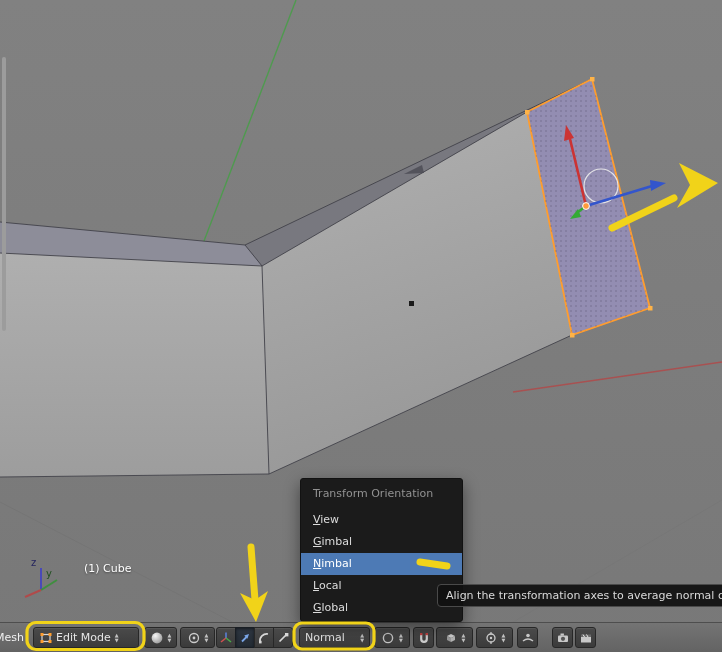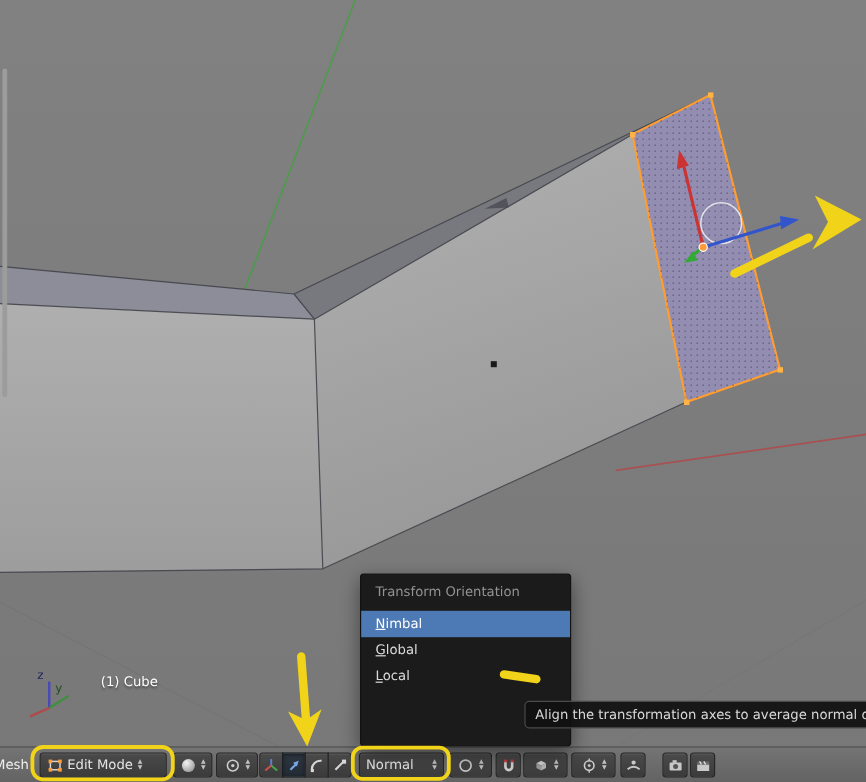--- a/index.html
+++ b/index.html
@@ -5,21 +5,21 @@
   html,body{margin:0;padding:0;background:#555;}
   .app{position:relative;width:722px;height:652px;overflow:hidden;
        font-family:"DejaVu Sans",sans-serif;
        background:linear-gradient(180deg,#818181,#787878);}
   .scene{position:absolute;left:0;top:0;z-index:0;}
   .scroll-strip{position:absolute;left:2px;top:57px;width:4px;height:274px;
        background:#9c9c9c;border-radius:2px;z-index:1;}
   .obj-info{position:absolute;left:84px;top:562px;color:#fff;font-size:11px;
        text-shadow:0 1px 2px rgba(0,0,0,.45);z-index:2;}
   
-  .menu{position:absolute;left:300px;top:478px;width:176px;height:144px;
+  .menu{position:absolute;left:300px;top:478px;width:163px;height:144px;
        background:rgba(24,24,24,.97);border:1px solid #121212;border-radius:3px;
        box-shadow:0 6px 16px rgba(0,0,0,.45);z-index:20;box-sizing:border-box;}
   .menu .title{height:30px;line-height:30px;padding:0 12px;color:#929292;font-size:11px;}
   .menu .item{height:22px;line-height:22px;padding:0 12px;color:#dcdcdc;font-size:11px;cursor:default;}
   .menu .item.hl{background:#4d7ab5;color:#fff;}
   .mkey{text-decoration:underline;}
   
   .tooltip{position:absolute;left:437px;top:584px;width:300px;height:23px;line-height:15px;
        background:rgba(16,16,16,.93);border:1px solid #4a4a4a;border-radius:4px;
        color:#d9d9d9;font-size:11px;padding:3px 8px;white-space:nowrap;overflow:hidden;
@@ -112,23 +112,25 @@
       <text x="46" y="577" font-size="10" fill="#1f4f1f">y</text>
     </g>
   </svg>
 
   <div class="scroll-strip"></div>
 
   <div class="obj-info">(1) Cube</div>
 
   <div class="menu">
     <div class="title">Transform Orientation</div>
+    <div class="item"><span class="mkey">V</span><span>iew</span></div>
+    <div class="item"><span class="mkey">G</span><span>imbal</span></div>
     <div class="item hl"><span class="mkey">N</span><span>imbal</span></div>
+    <div class="item"><span class="mkey">L</span><span>ocal</span></div>
     <div class="item"><span class="mkey">G</span><span>lobal</span></div>
-    <div class="item"><span class="mkey">L</span><span>ocal</span></div>
   </div>
 
   <div class="tooltip">Align the transformation axes to average normal of se</div>
 
   <div class="header">
 
     <span class="hlabel" style="left:-5px">Mesh</span>
 
     <div class="btn" style="left:33px;width:106px">
       <svg width="14" height="14" viewBox="0 0 14 14">

